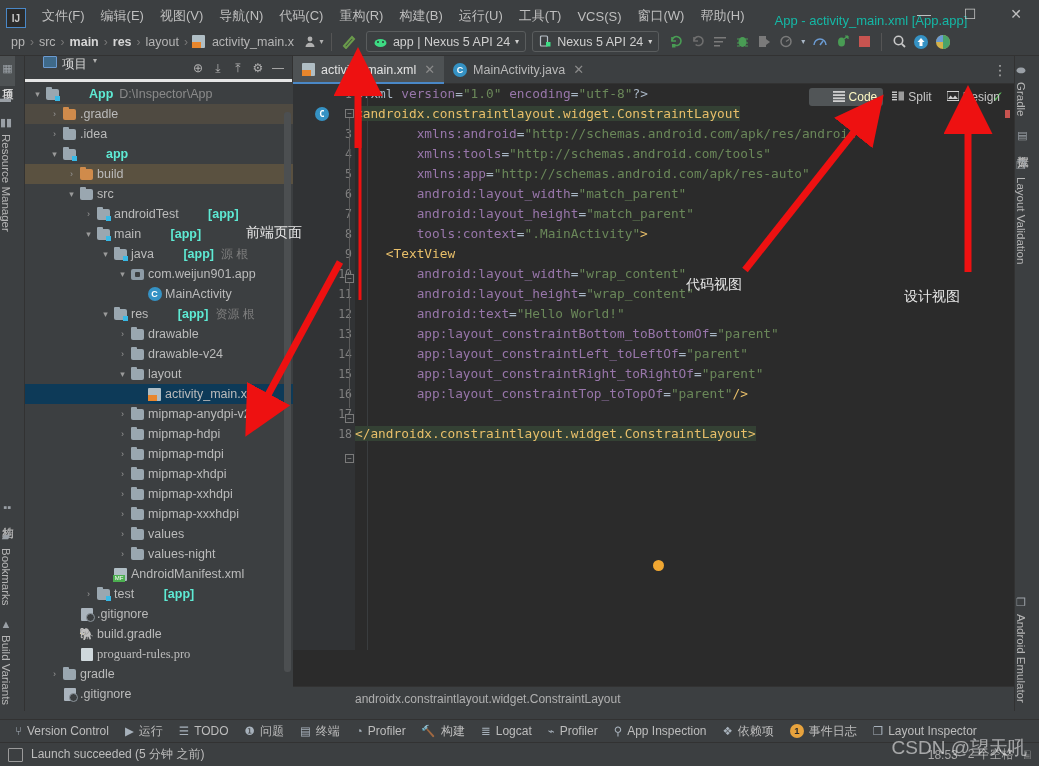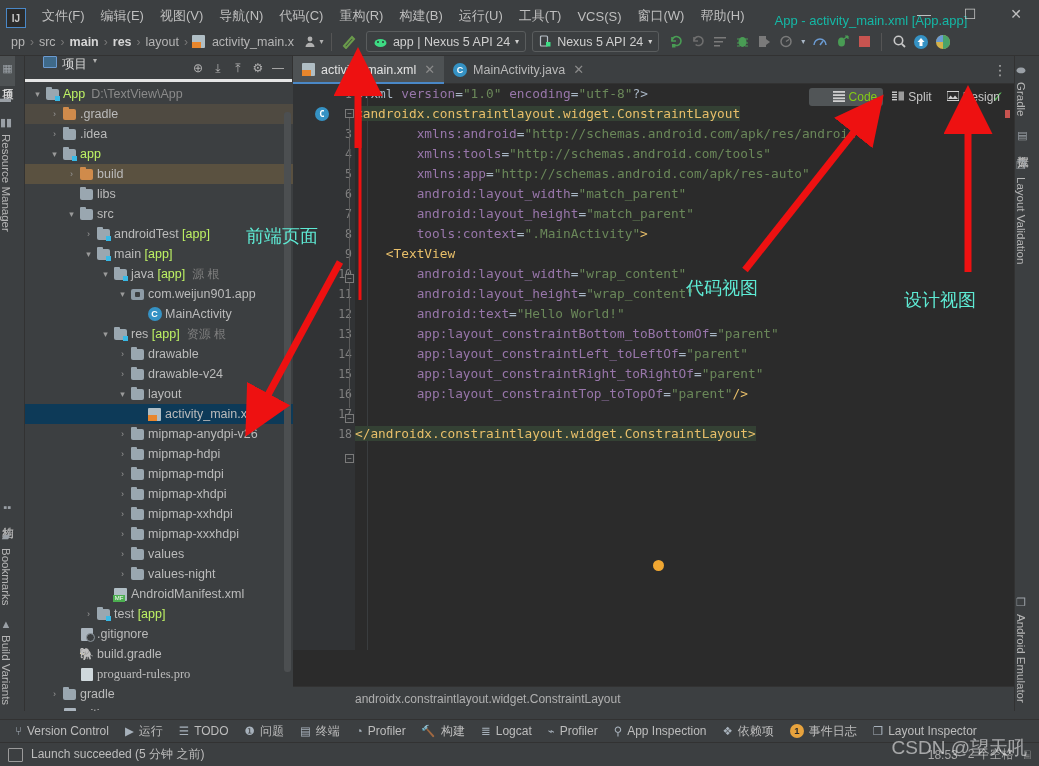--- a/index.html
+++ b/index.html
@@ -103,21 +103,21 @@
     color: #bbbbbb; white-space: nowrap; padding-right: 4px;
   }
   .trow.hl-gradle { background: #4f4a41; }
   .trow.hl-build  { background: #5a5140; }
   .trow.selected  { background: #0d3a58; }
   .trow .arrow {
     width: 13px; text-align: center; font-size: 9px; color: #9a9a9a; flex: 0 0 13px;
   }
   .trow .ic { width: 17px; flex: 0 0 17px; display: flex; align-items: center; justify-content: center; }
   .trow .lbl { margin-left: 2px; }
-  .trow .lbl b { font-weight: normal; color: #bef264; }
+  .trow .lbl b { font-weight: bold; color: #5eead4; margin-left: 26px; }
   .trow .muted { color: #8a8a8a; margin-left: 6px; }
   .trow .muted2 { color: #7e7e7e; margin-left: 7px; font-size: 12px; }
 
   
   .fold { width: 13px; height: 11px; border-radius: 1px 2px 2px 2px; position: relative; display:inline-block;}
   .fold::before { content:""; position:absolute; left:0; top:-2px; width:6px; height:3px; border-radius:1px 1px 0 0; background:inherit;}
   .fold.gray { background: #9aa7b0; }
   .fold.orange { background: #d08b4b; }
   .fold.mod { background: #9aa7b0; }
   .fold.mod::after { content:""; position:absolute; right:-1px; bottom:-1px; width:5px; height:5px; background:#38b9e6;}
@@ -165,21 +165,21 @@
   }
 
   .viewmodes {
     position: absolute; right: 8px; top: 31px; height: 20px;
     display: flex; align-items: center; gap: 3px; z-index: 6;
   }
   .vm {
     display: flex; align-items: center; gap: 4px; font-size: 12px; color: #c8c8c8;
     padding: 2px 6px; border-radius: 3px;
   }
-  .vm.active { background: #515557; color: #84cc16; padding-left: 24px; }
+  .vm.active { background: #515557; color: #fef9c3; padding-left: 24px; }
   .vm .gl { font-size: 11px; color: #b9b9b9; }
 
   .code-area {
     position: absolute; top: 28px; left: 0; width: 721px; height: 566px; background: #2b2b2b;
   }
   .gutter {
     position: absolute; left: 0; top: 0; width: 62px; height: 566px; background: #313335;
   }
   .gutter-line {
     height: 20px; display: flex; align-items: center; justify-content: flex-end;
@@ -240,21 +240,21 @@
   .statusbar {
     position: absolute; left: 0; bottom: 0; width: 1039px; height: 24px;
     background: #3c3f41; display: flex; align-items: center; padding-left: 8px;
     border-top: 1px solid #323232; font-size: 12px; color: #bdbdbd;
   }
   .sb-ic { width: 15px; height: 14px; border: 1px solid #9a9a9a; margin-right: 8px; border-radius: 1px;}
   .statusbar .right { margin-left: auto; margin-right: 8px; display:flex; align-items:center; gap:10px; color:#a8a8a8;}
 
   
   .anno {
-    position: absolute; color: #5eead4; font-size: 18px; font-weight: normal;
+    position: absolute; color: #e5e5e5; font-size: 14px; font-weight: normal;
     font-family: "DejaVu Sans", sans-serif; z-index: 50; pointer-events: none;
   }
   .arrow-svg { position: absolute; left: 0; top: 0; z-index: 49; pointer-events: none; }
   .watermark {
     position: absolute; right: 12px; bottom: 5px; z-index: 60;
     color: rgba(255,255,255,0.55); font-size: 19px; white-space: nowrap;
     pointer-events: none;
   }
 </style>
 </head>
@@ -474,21 +474,21 @@
         </div>
     </div>
     <div class="proj-tree">
       <div id="tree-rows">
           <div class="trow" style="padding-left: 6px;">
             <span class="arrow">▾</span>
             <span class="ic">
               <span class="fold mod"></span>
             </span>
             <span class="lbl"><b>App</b></span>
-            <span class="muted">D:\TextView\App</span>
+            <span class="muted">D:\Inspector\App</span>
           </div>
           <div class="trow hl-gradle" style="padding-left: 23px;">
             <span class="arrow">›</span>
             <span class="ic">
               <span class="fold orange"></span>
             </span>
             <span class="lbl">.gradle</span>
           </div>
           <div class="trow" style="padding-left: 23px;">
             <span class="arrow">›</span>
@@ -503,27 +503,20 @@
               <span class="fold mod"></span>
             </span>
             <span class="lbl"><b>app</b></span>
           </div>
           <div class="trow hl-build" style="padding-left: 40px;">
             <span class="arrow">›</span>
             <span class="ic">
               <span class="fold orange"></span>
             </span>
             <span class="lbl">build</span>
-          </div>
-          <div class="trow" style="padding-left: 40px;">
-            <span class="arrow"></span>
-            <span class="ic">
-              <span class="fold gray"></span>
-            </span>
-            <span class="lbl">libs</span>
           </div>
           <div class="trow" style="padding-left: 40px;">
             <span class="arrow">▾</span>
             <span class="ic">
               <span class="fold gray"></span>
             </span>
             <span class="lbl">src</span>
           </div>
           <div class="trow" style="padding-left: 57px;">
             <span class="arrow">›</span>

